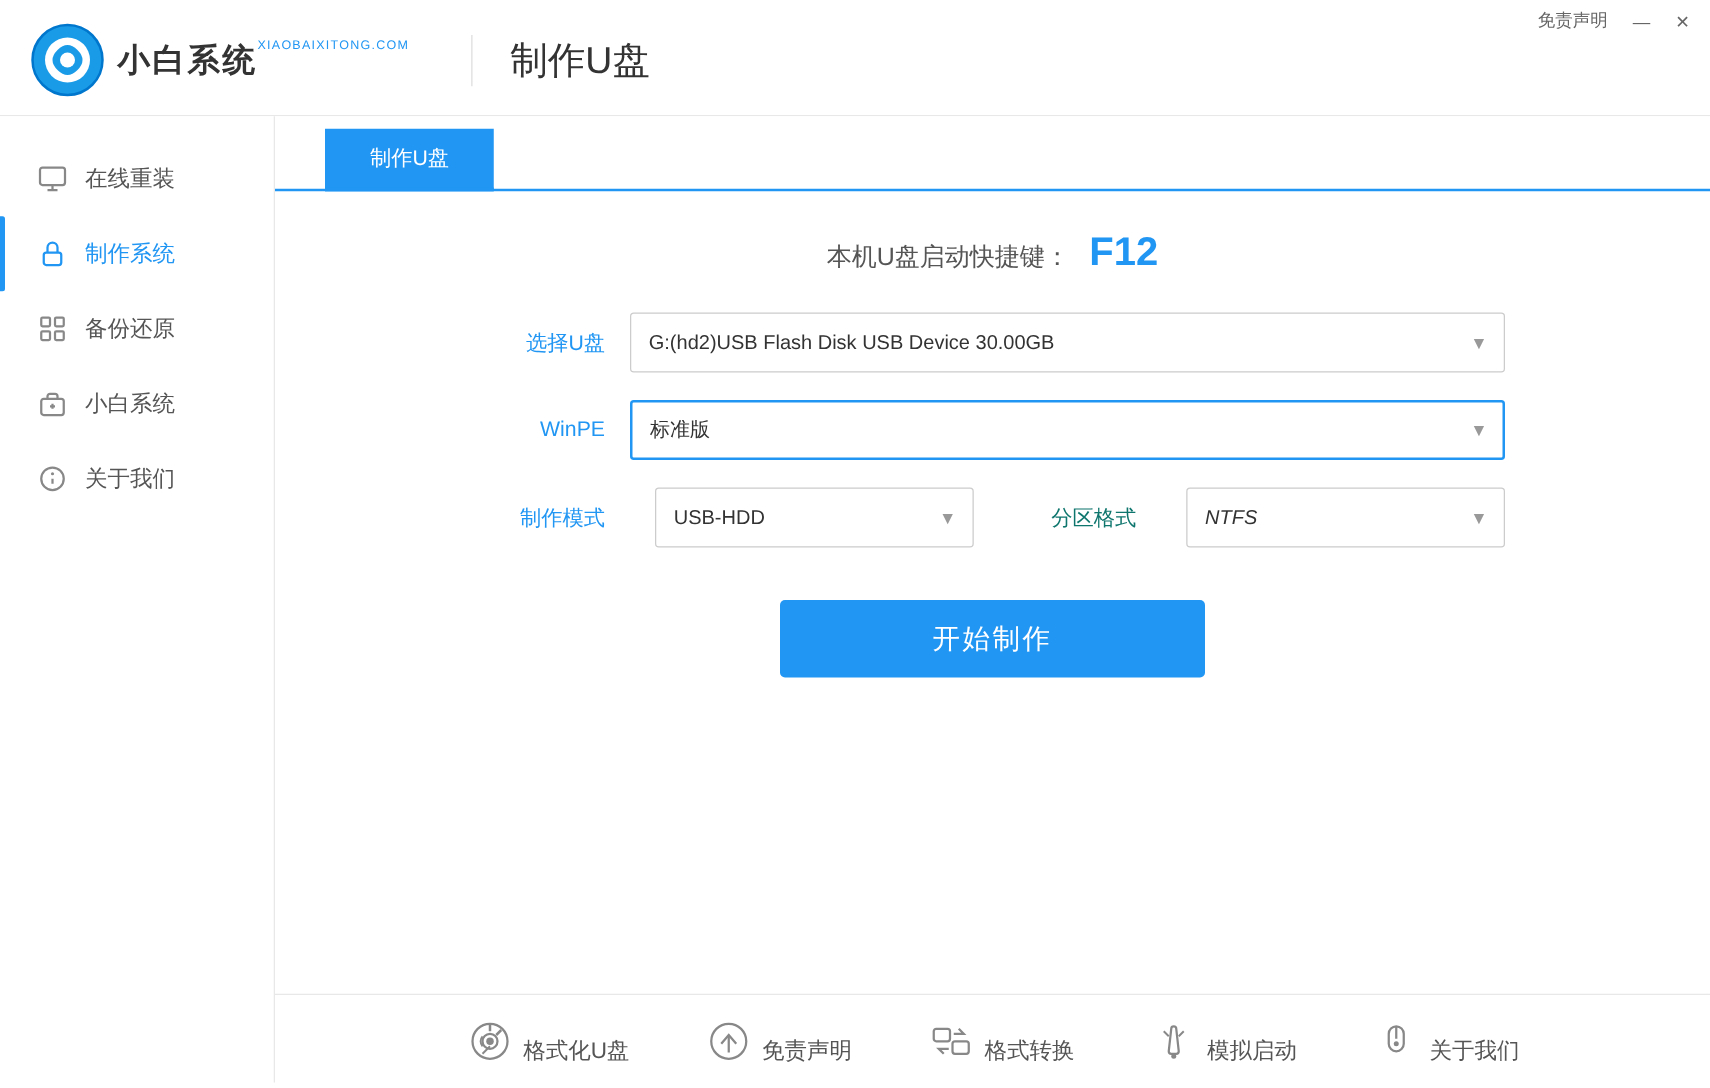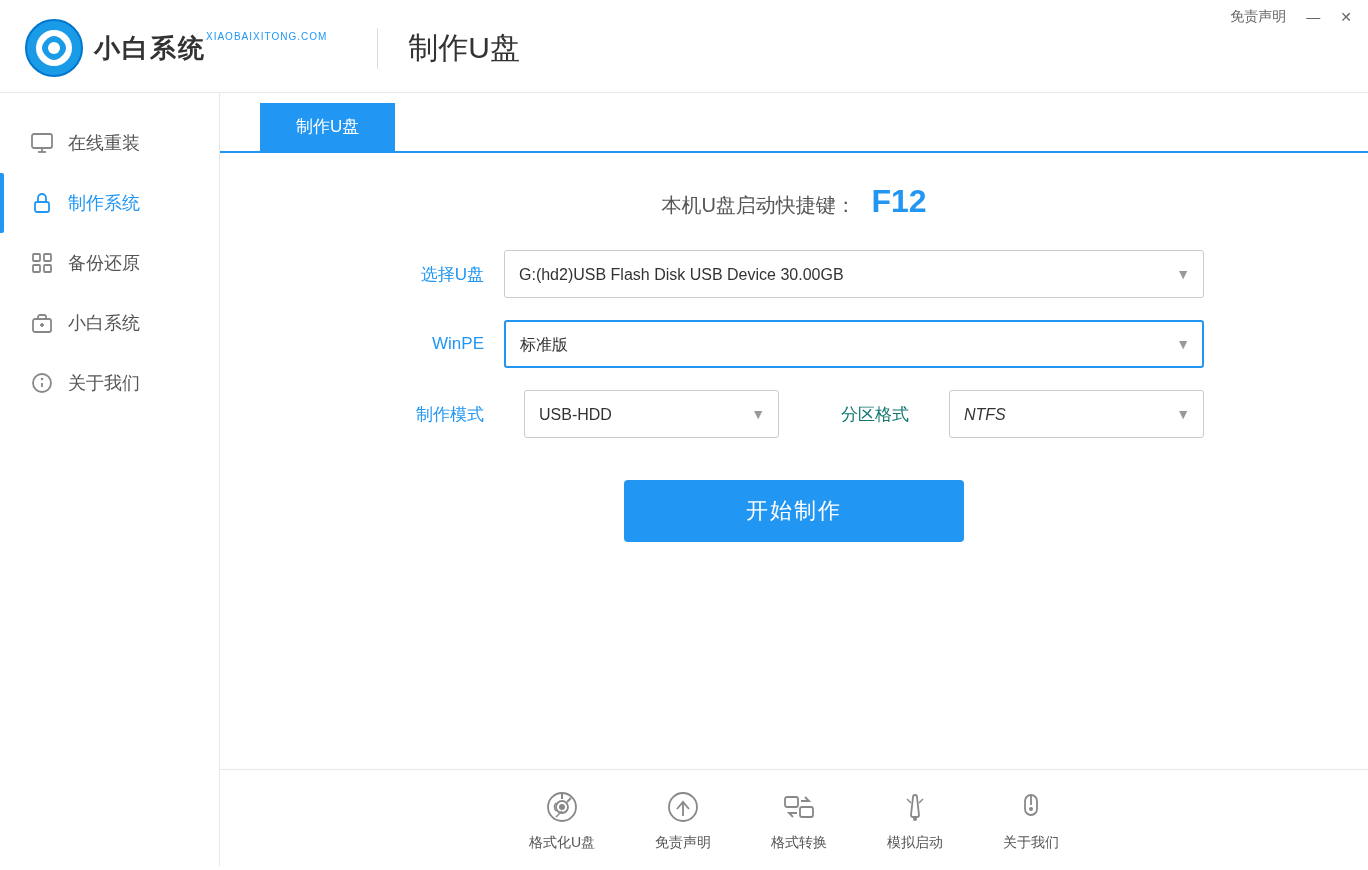--- a/index.html
+++ b/index.html
@@ -239,26 +239,26 @@
     .bottom-toolbar {
       display: flex;
       justify-content: center;
       gap: 60px;
       padding: 18px 0 14px 0;
       border-top: 1px solid #e8e8e8;
       background: #fff;
     }
     .toolbar-item {
       display: flex;
-      flex-direction: column;
-      align-items: center;
+      flex-direction: row;
+      align-items: flex-end;
       gap: 8px;
       cursor: pointer;
       color: #555;
-      font-size: 14px;
+      font-size: 18px;
     }
     .toolbar-icon {
       width: 38px;
       height: 38px;
       display: flex;
       align-items: center;
       justify-content: center;
     }
 
     

